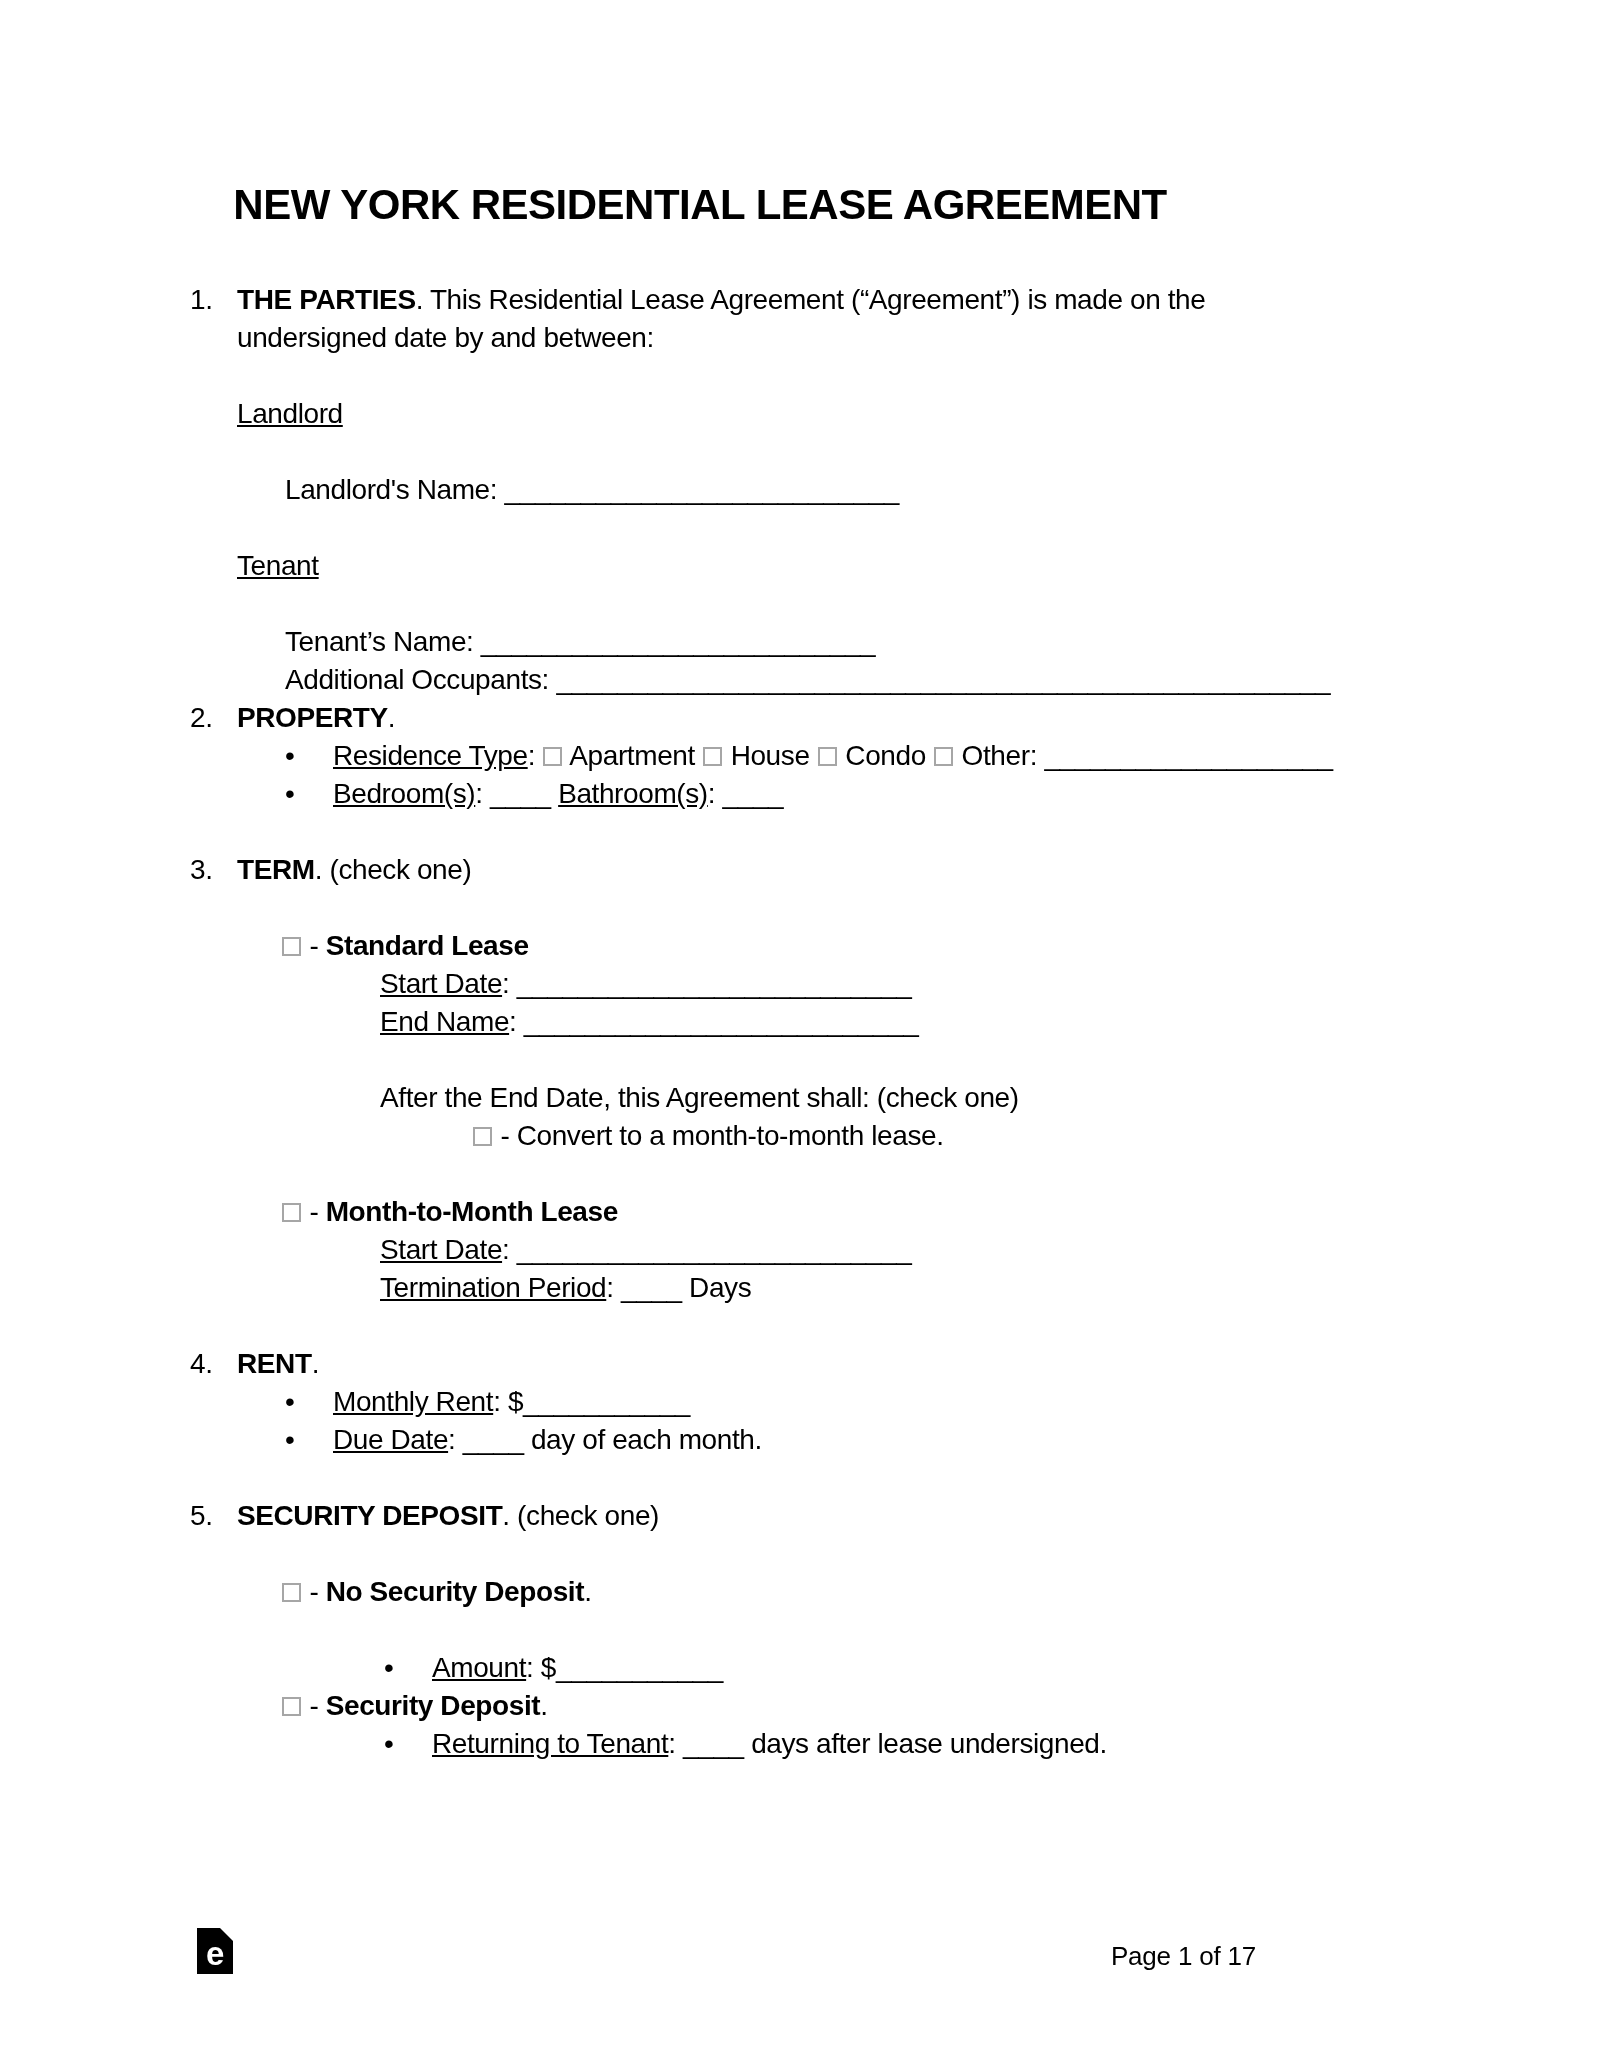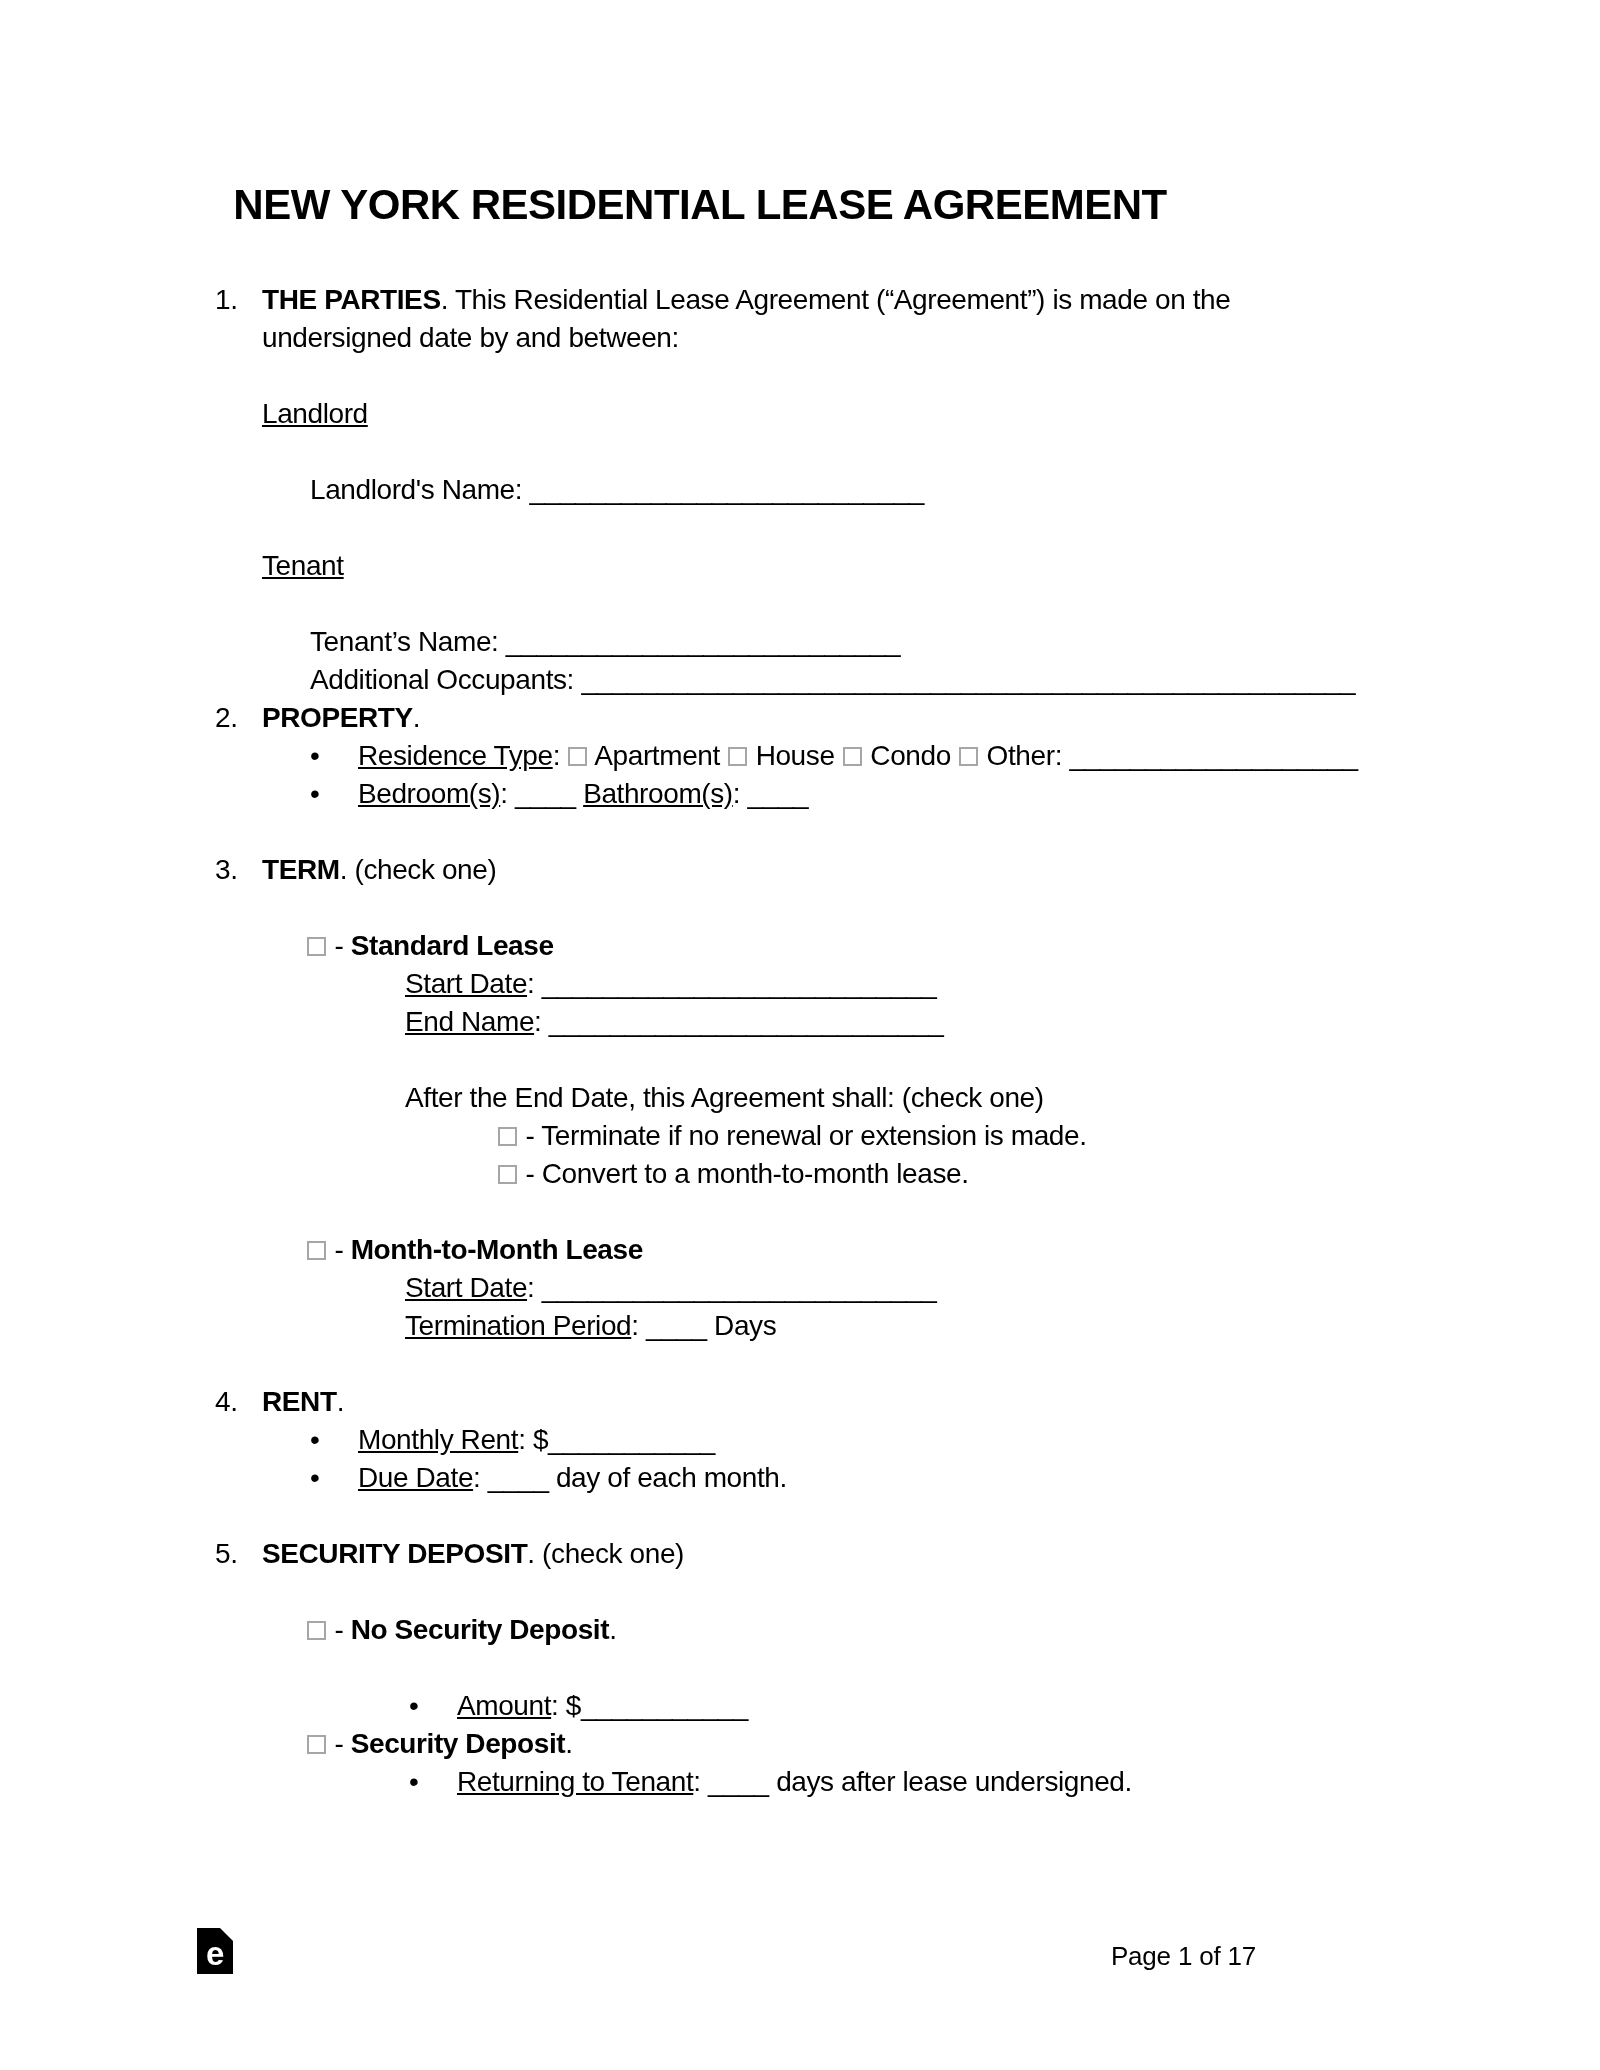--- a/index.html
+++ b/index.html
@@ -16,21 +16,21 @@
   }
   h1.title {
     margin: 0;
     padding-top: 179px;
     text-align: center;
     font-size: 42px;
     line-height: 52px;
     font-weight: bold;
     letter-spacing: -0.5px;
   }
-  .doc-lines { margin-top: 50px; padding-left: 25px; }
+  .doc-lines { margin-top: 50px; }
   .line {
     height: 38px;
     line-height: 38px;
     white-space: nowrap;
   }
   
   .numline { padding-left: 190px; }
   .num { display: inline-block; width: 47px; }
   .pl1 { padding-left: 237px; }
   .pl2 { padding-left: 285px; }
@@ -102,21 +102,20 @@
       <div class="line bullet"><span class="bullet-dot">•</span><span class="seg u">Residence Type</span><span class="seg n">: </span><span class="checkbox"></span><span class="seg n"> Apartment </span><span class="checkbox"></span><span class="seg n"> House </span><span class="checkbox"></span><span class="seg n"> Condo </span><span class="checkbox"></span><span class="seg n"> Other: </span><span class="seg n">___________________</span></div>
       <div class="line bullet"><span class="bullet-dot">•</span><span class="seg u">Bedroom(s)</span><span class="seg n">: </span><span class="seg n">____</span><span class="seg n"> </span><span class="seg u">Bathroom(s)</span><span class="seg n">: </span><span class="seg n">____</span></div>
       <div class="line"></div>
       <div class="line numline"><span class="num">3.</span><span class="seg b">TERM</span><span class="seg n">. (check one)</span></div>
       <div class="line"></div>
       <div class="line cb2"><span class="checkbox"></span><span class="seg n"> - </span><span class="seg b">Standard Lease</span></div>
       <div class="line pl3"><span class="seg u">Start Date</span><span class="seg n">: </span><span class="seg n">__________________________</span></div>
       <div class="line pl3"><span class="seg u">End Name</span><span class="seg n">: </span><span class="seg n">__________________________</span></div>
       <div class="line"></div>
       <div class="line pl3"><span class="seg n">After the End Date, this Agreement shall: (check one)</span></div>
-      <div class="line cb4"><span class="checkbox"></span><span class="seg n"> - </span><span class="seg n">Terminate if no renewal or extension is made.</span></div>
       <div class="line cb4"><span class="checkbox"></span><span class="seg n"> - </span><span class="seg n">Convert to a month-to-month lease.</span></div>
       <div class="line"></div>
       <div class="line cb2"><span class="checkbox"></span><span class="seg n"> - </span><span class="seg b">Month-to-Month Lease</span></div>
       <div class="line pl3"><span class="seg u">Start Date</span><span class="seg n">: </span><span class="seg n">__________________________</span></div>
       <div class="line pl3"><span class="seg u">Termination Period</span><span class="seg n">: </span><span class="seg n">____</span><span class="seg n"> Days</span></div>
       <div class="line"></div>
       <div class="line numline"><span class="num">4.</span><span class="seg b">RENT</span><span class="seg n">.</span></div>
       <div class="line bullet"><span class="bullet-dot">•</span><span class="seg u">Monthly Rent</span><span class="seg n">: $</span><span class="seg n">___________</span></div>
       <div class="line bullet"><span class="bullet-dot">•</span><span class="seg u">Due Date</span><span class="seg n">: </span><span class="seg n">____</span><span class="seg n"> day of each month.</span></div>
       <div class="line"></div>

